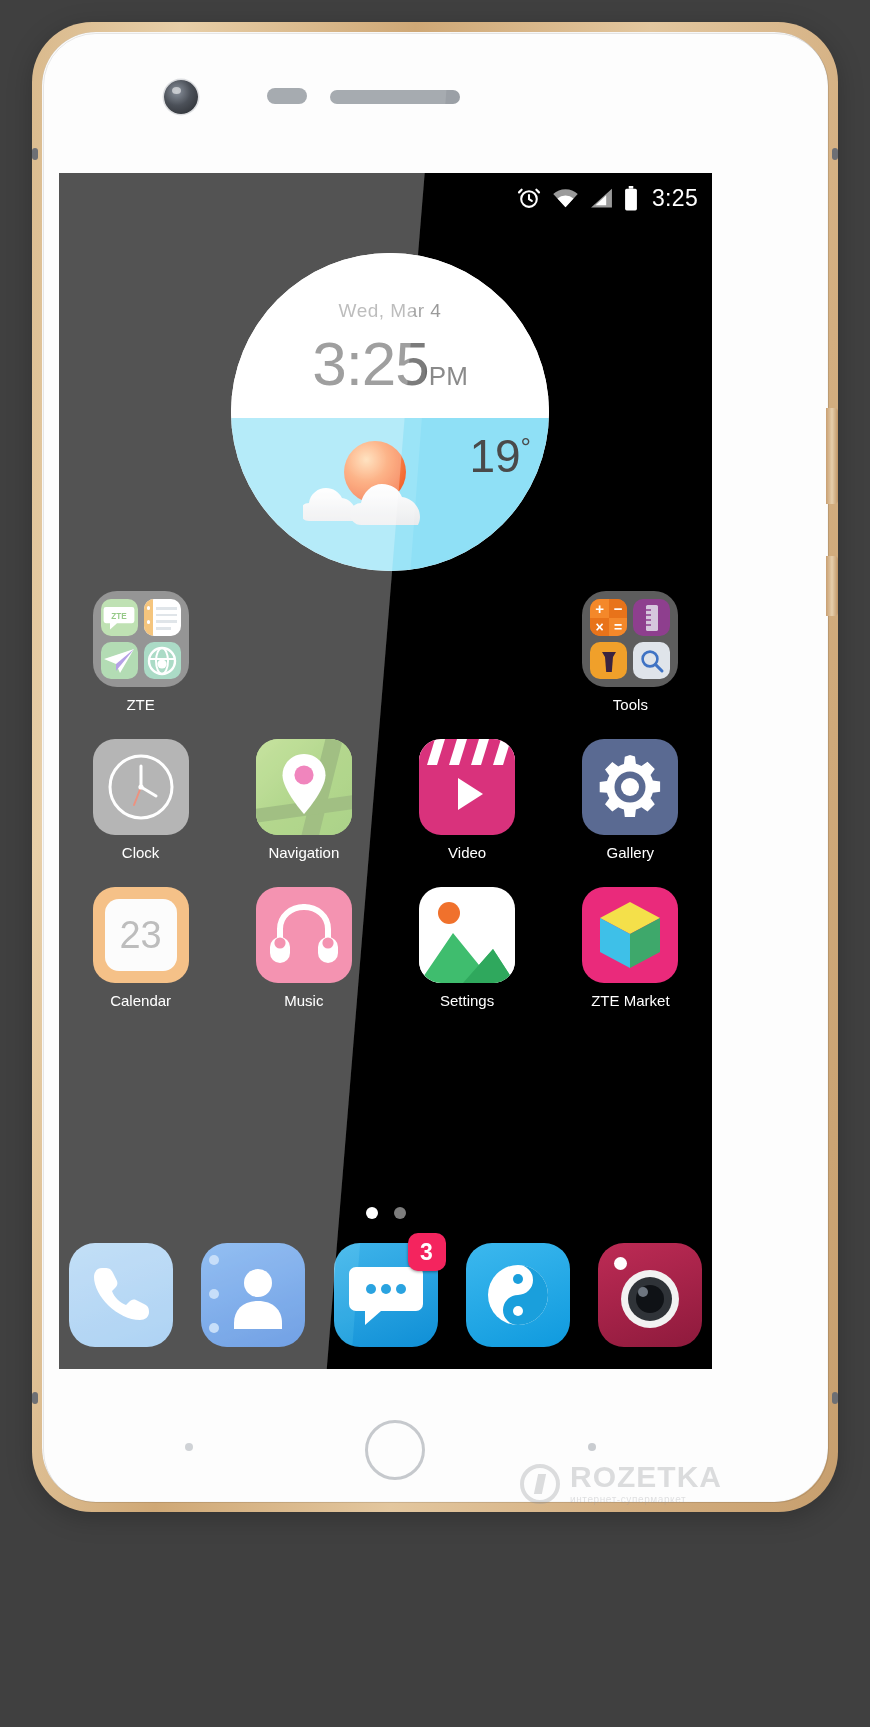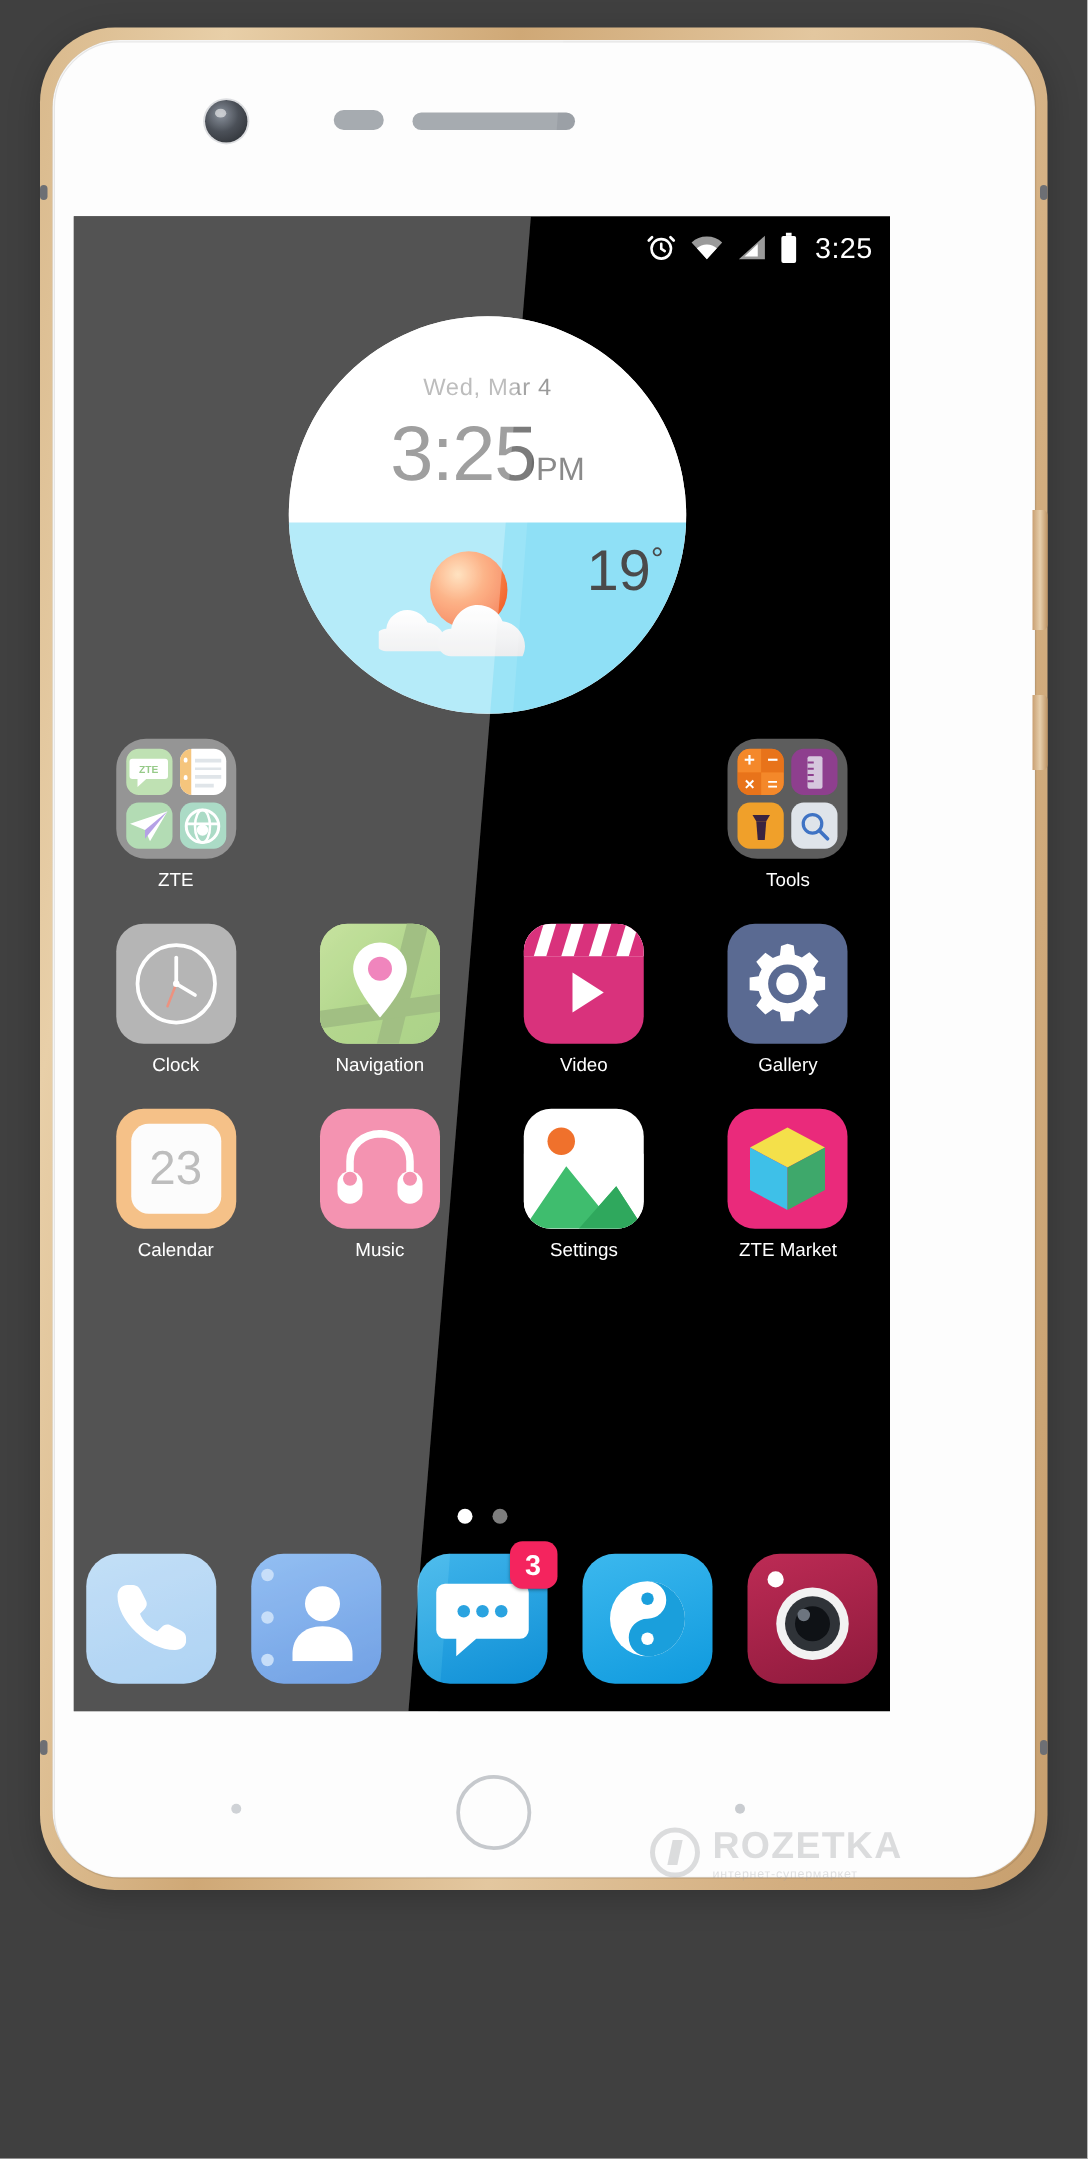--- a/index.html
+++ b/index.html
@@ -100,21 +100,21 @@
     -webkit-clip-path:polygon(0 0, 56% 0, 41% 100%, 0 100%);
     clip-path:polygon(0 0, 56% 0, 41% 100%, 0 100%);
     mix-blend-mode:screen;opacity:.52;}
   .glare-frame{position:absolute;left:42px;top:32px;width:786px;height:1470px;border-radius:54px;pointer-events:none;
     background:linear-gradient(to bottom right, rgba(255,255,255,.25), rgba(255,255,255,.25));
     -webkit-clip-path:polygon(0 0, 52% 0, 38% 100%, 0 100%);
     clip-path:polygon(0 0, 52% 0, 38% 100%, 0 100%);
     mix-blend-mode:soft-light;}
 
   
-  .wm{position:absolute;left:520px;top:1462px;display:flex;gap:10px;opacity:.30;}
+  .wm{position:absolute;left:520px;top:1462px;display:flex;align-items:center;gap:10px;opacity:.30;}
   .wm-logo{width:40px;height:40px;border-radius:50%;border:4px solid #8f9197;box-sizing:border-box;position:relative;}
   .wm-logo::after{content:"";position:absolute;left:12px;top:6px;width:8px;height:20px;background:#8f9197;transform:skewX(-12deg);}
   .wm-txt{line-height:1;}
   .wm-main{font-size:30px;font-weight:bold;color:#8f9197;letter-spacing:1px;}
   .wm-sub{font-size:10px;color:#9a9ca1;letter-spacing:.6px;margin-top:3px;}
 </style>
 </head>
 <body>
 
 <div id="root">

